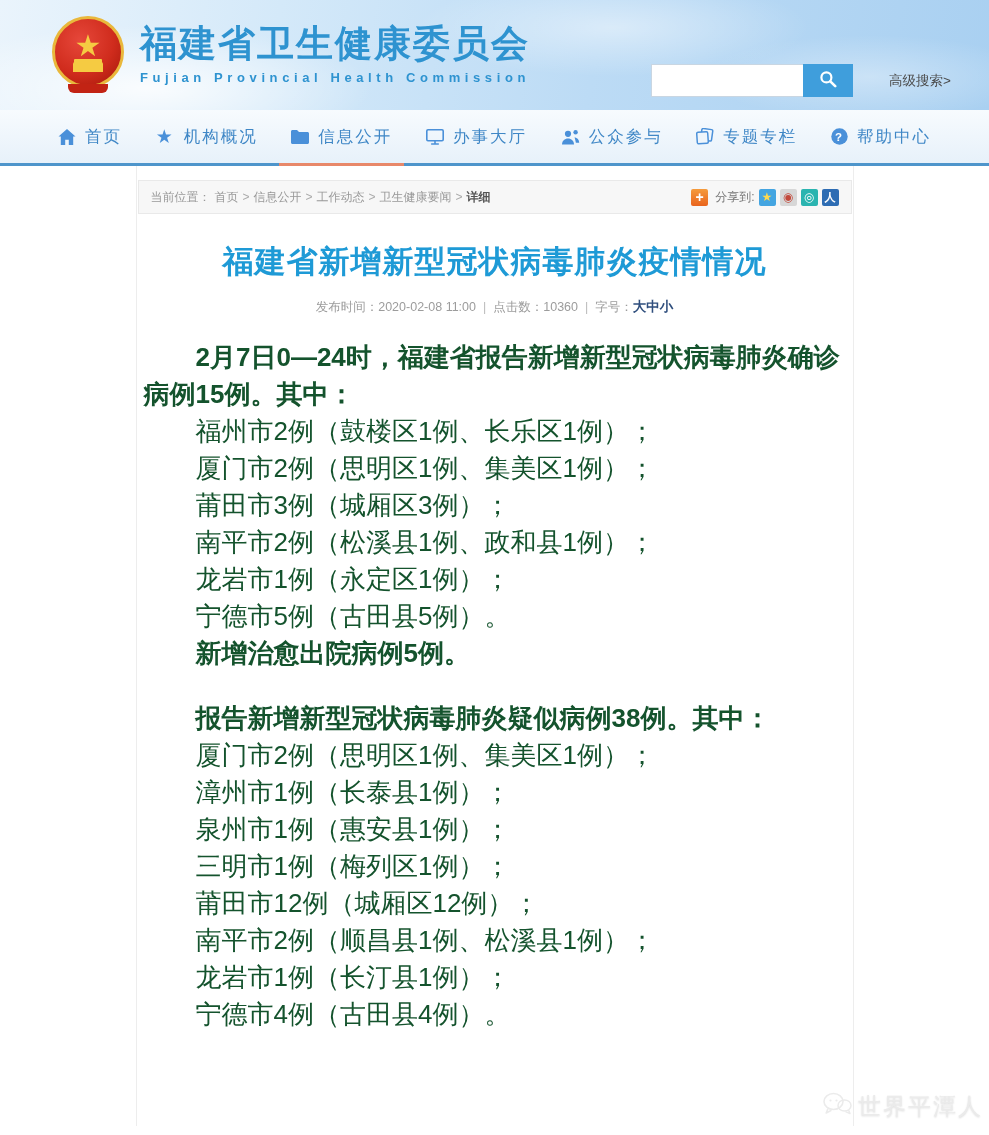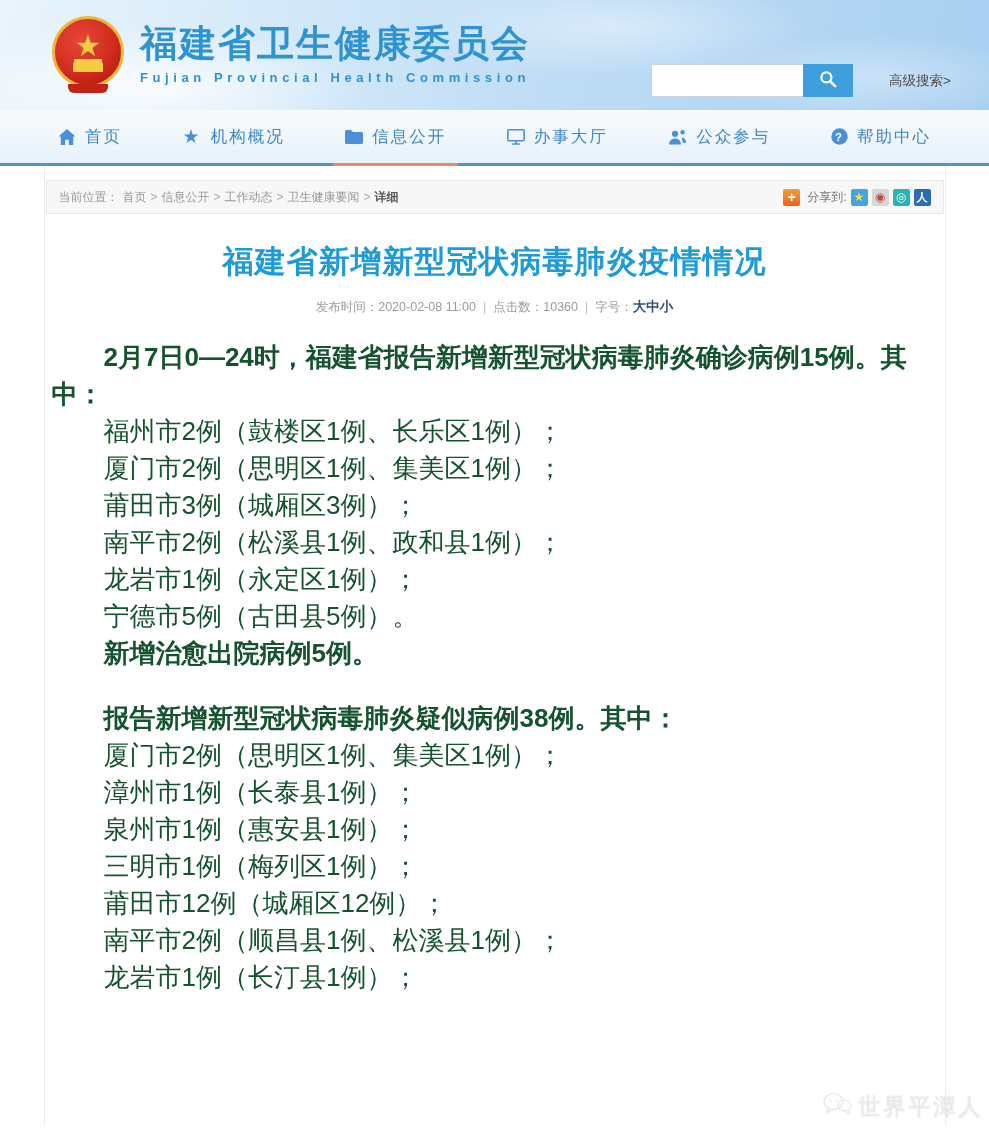--- a/index.html
+++ b/index.html
@@ -49,21 +49,21 @@
     border-bottom: 3px solid #4e95cb;
   }
   .nav-item { position: relative; display: flex; align-items: center; gap: 9px;
     color: #3f87c6; font-size: 16.5px; letter-spacing: 2px; cursor: pointer; height: 53px; }
   .nav-item .ni { display: flex; align-items: center; }
   .nav-item.active::after { content: ""; position: absolute; left: -12px; right: -12px; bottom: -3px;
     height: 3px; background: #e8886a; }
   .nav-item .star-glyph { color: #4a90d9; font-size: 19px; line-height: 1; }
 
   
-  .panel { width: 902px; margin: 0 auto; min-height: 960px; background: #fff;
+  .panel { width: 718px; margin: 0 auto; min-height: 960px; background: #fff;
     border-left: 1px solid #ededed; border-right: 1px solid #ededed; padding-top: 14px; }
 
   .crumb-bar { height: 34px; margin: 0 1px; background: #f7f7f7; border: 1px solid #e9e9e9;
     display: flex; align-items: center; justify-content: space-between; padding: 0 12px; }
   .crumb-left { font-size: 12px; color: #999; display: flex; align-items: center; gap: 4px; }
   .crumb-left a { color: #999; text-decoration: none; }
   .crumb-sep { color: #aaa; }
   .crumb-current { color: #555; font-weight: bold; }
   .share-box { display: flex; align-items: center; gap: 4px; font-size: 12px; color: #777; }
   .sicon { width: 17px; height: 17px; border-radius: 2px; display: inline-flex; align-items: center;
@@ -156,20 +156,29 @@
     <div class="nav-item">
       <span class="ni">
         <svg width="19" height="16" viewBox="0 0 19 16">
           <circle cx="7" cy="4.8" r="3.1" fill="#4a90d9"></circle>
           <path d="M1 15.5c0-3.3 2.7-5.9 6-5.9s6 2.6 6 5.9z" fill="#4a90d9"></path>
           <circle cx="14.6" cy="3.2" r="2.2" fill="#4a90d9"></circle>
           <path d="M13.6 8.3c2.7.5 4.6 2.6 4.6 5.4h-3.3" fill="#4a90d9"></path>
         </svg>
       </span>
       <span>公众参与</span>
+    </div>
+    <div class="nav-item">
+      <span class="ni">
+        <svg width="18" height="17" viewBox="0 0 18 17">
+          <rect x="5.2" y="1" width="11" height="11.5" rx="1.4" fill="none" stroke="#4a90d9" stroke-width="1.5" transform="rotate(8 10.7 6.7)"></rect>
+          <rect x="1" y="4" width="11" height="11.5" rx="1.4" fill="#eef5fb" stroke="#4a90d9" stroke-width="1.5" transform="rotate(-4 6.5 9.7)"></rect>
+        </svg>
+      </span>
+      <span>专题专栏</span>
     </div>
     <div class="nav-item">
       <span class="ni">
         <svg width="17" height="17" viewBox="0 0 17 17">
           <circle cx="8.5" cy="8.5" r="8.2" fill="#4a90d9"></circle>
           <text x="8.5" y="12.6" font-size="11.5" font-weight="bold" fill="#fff" text-anchor="middle" font-family="Liberation Sans, sans-serif">?</text>
         </svg>
       </span>
       <span>帮助中心</span>
     </div>
@@ -216,20 +225,21 @@
       <p class="">宁德市5例（古田县5例）。</p>
       <p class="bold ">新增治愈出院病例5例。</p>
       <p class="bold gap-before">报告新增新型冠状病毒肺炎疑似病例38例。其中：</p>
       <p class="">厦门市2例（思明区1例、集美区1例）；</p>
       <p class="">漳州市1例（长泰县1例）；</p>
       <p class="">泉州市1例（惠安县1例）；</p>
       <p class="">三明市1例（梅列区1例）；</p>
       <p class="">莆田市12例（城厢区12例）；</p>
       <p class="">南平市2例（顺昌县1例、松溪县1例）；</p>
       <p class="">龙岩市1例（长汀县1例）；</p>
+      <p class="">宁德市4例（古田县4例）。</p>
     </article>
 
 </main>
 
 <div class="watermark">
   <span>
     <svg width="30" height="24" viewBox="0 0 30 24">
       <ellipse cx="11.5" cy="9.5" rx="9.5" ry="8" fill="none" stroke="#ebebeb" stroke-width="1.6"></ellipse>
       <path d="M6 16.5 L4.2 21 L9.5 18.2" fill="none" stroke="#ebebeb" stroke-width="1.6" stroke-linejoin="round"></path>
       <ellipse cx="22.5" cy="13.5" rx="6.5" ry="5.6" fill="none" stroke="#ebebeb" stroke-width="1.5"></ellipse>

